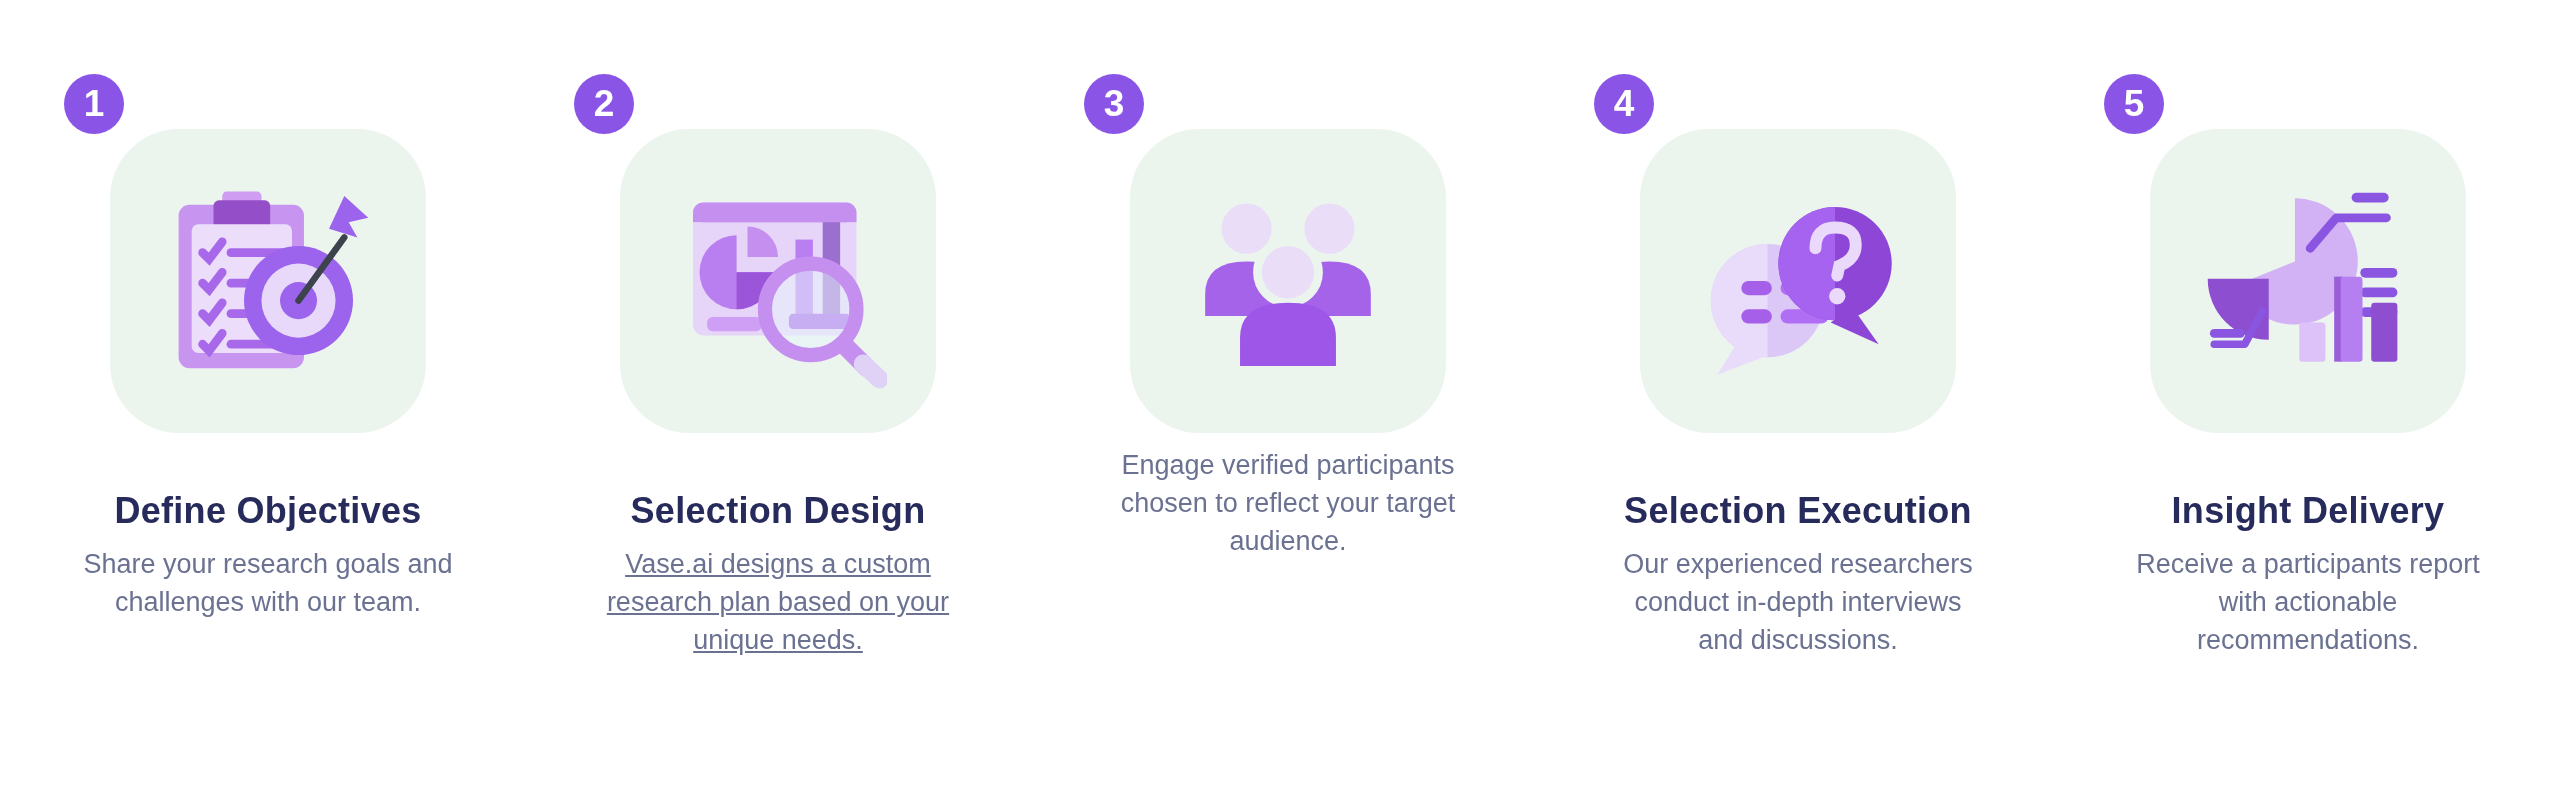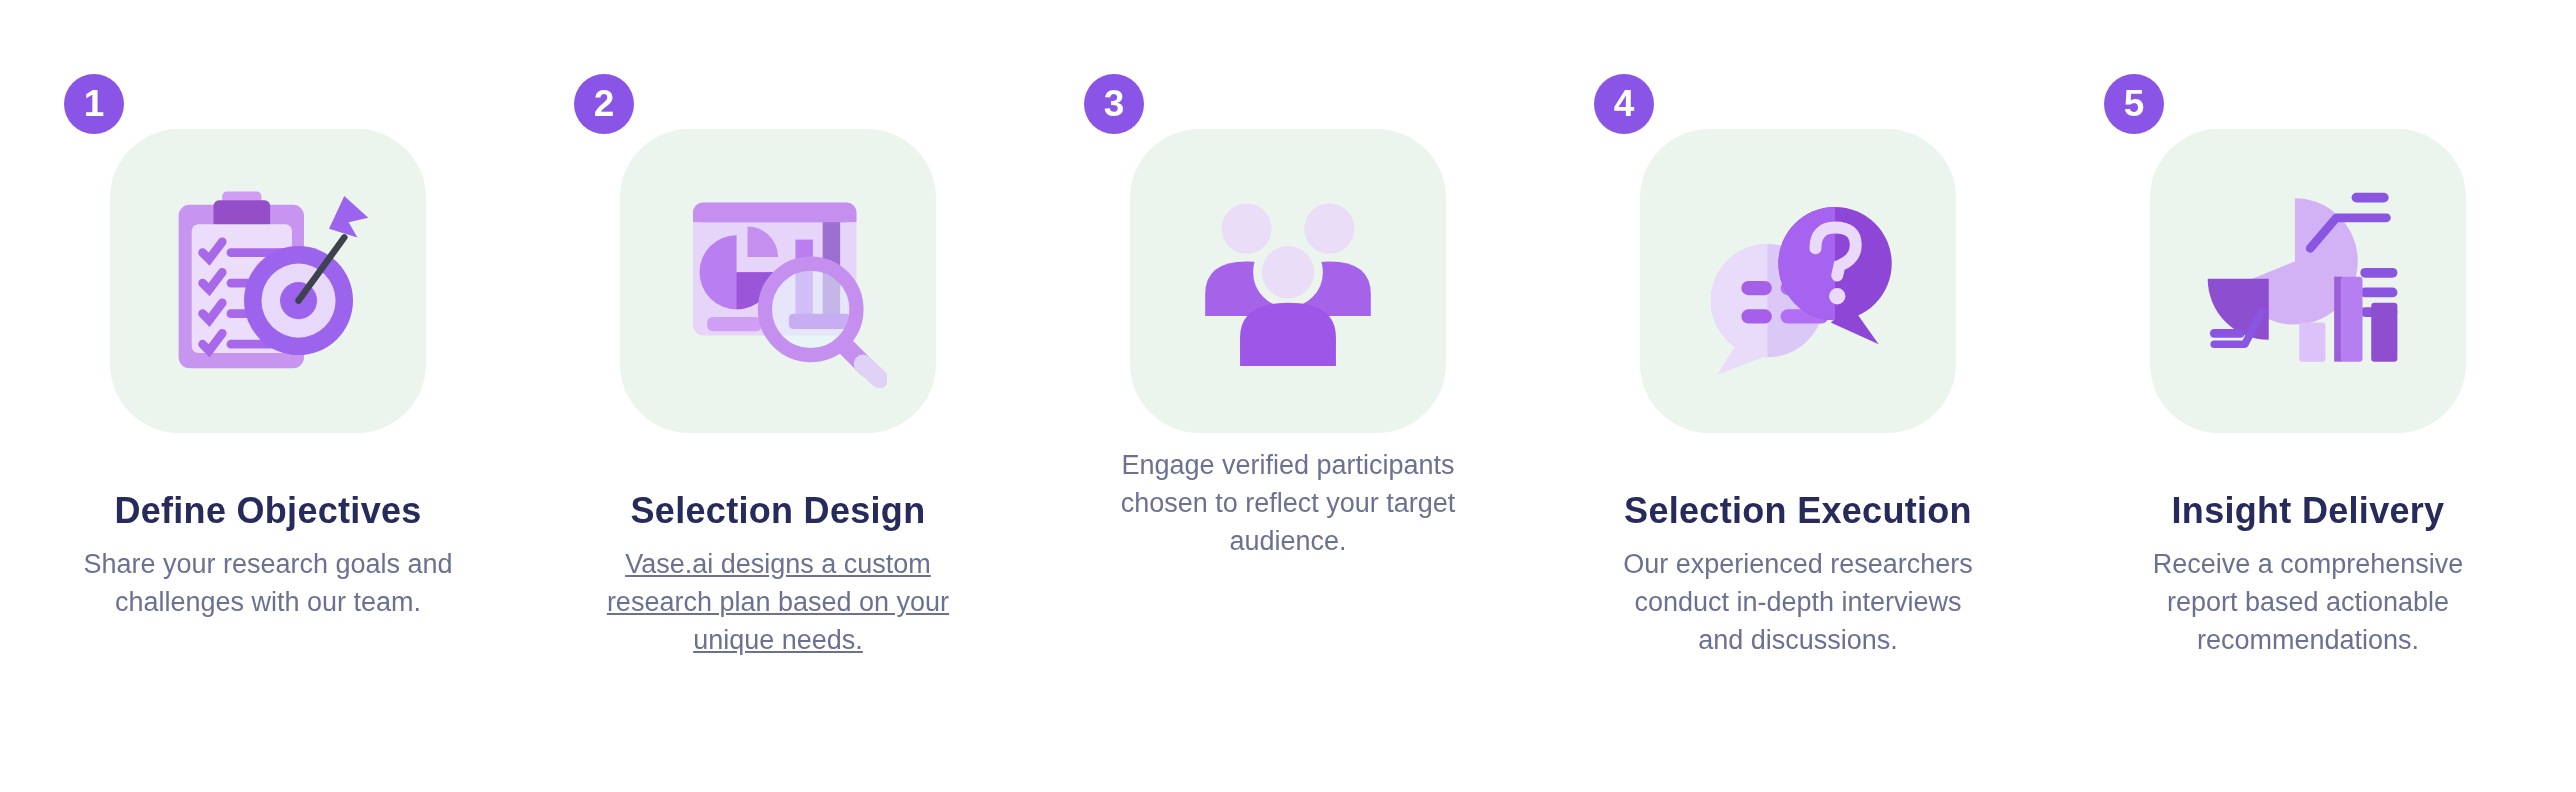--- a/index.html
+++ b/index.html
@@ -172,17 +172,17 @@
         <rect x="148" y="124" width="34" height="9" rx="4.5" fill="#8a55e0"></rect>
         <polyline points="58,128 42,158 14,158" fill="none" stroke="#8a55e0" stroke-width="7" stroke-linecap="round" stroke-linejoin="round"></polyline>
         <rect x="10" y="144" width="32" height="8" rx="4" fill="#8a55e0"></rect>
         <rect x="92" y="138" width="24" height="36" rx="3" fill="#dcc2f8"></rect>
         <rect x="124" y="96" width="8" height="78" fill="#9a5fd8"></rect>
         <rect x="130" y="96" width="20" height="78" rx="3" fill="#b57ff2"></rect>
         <rect x="158" y="120" width="24" height="54" rx="3" fill="#8d4fd0"></rect>
       </svg>
     </div>
     <h3 class="title">Insight Delivery</h3>
-    <p class="desc w5">Receive a comprehensive report based actionable recommendations.</p>
+    <p class="desc w5">Receive a participants report with actionable recommendations.</p>
   </div>
 
 </div>
 
 
 </body></html>

